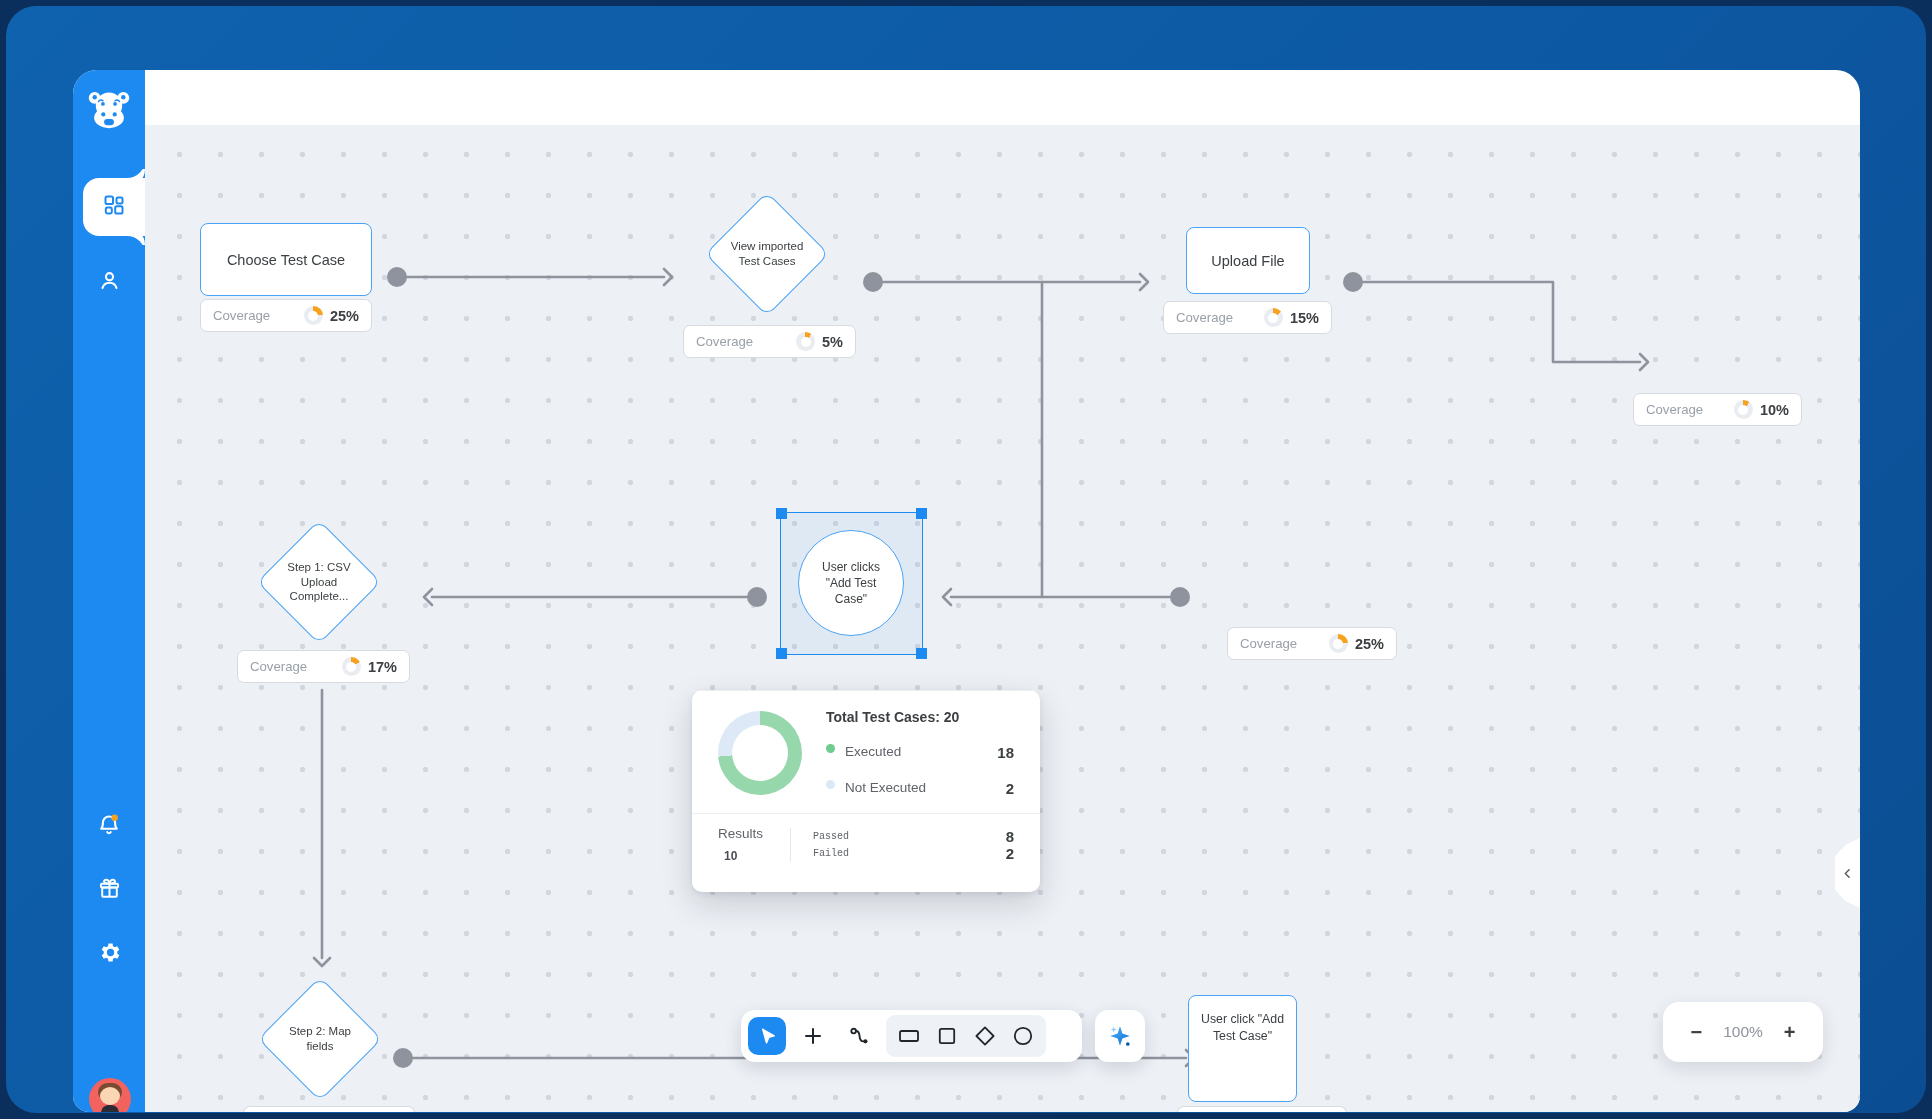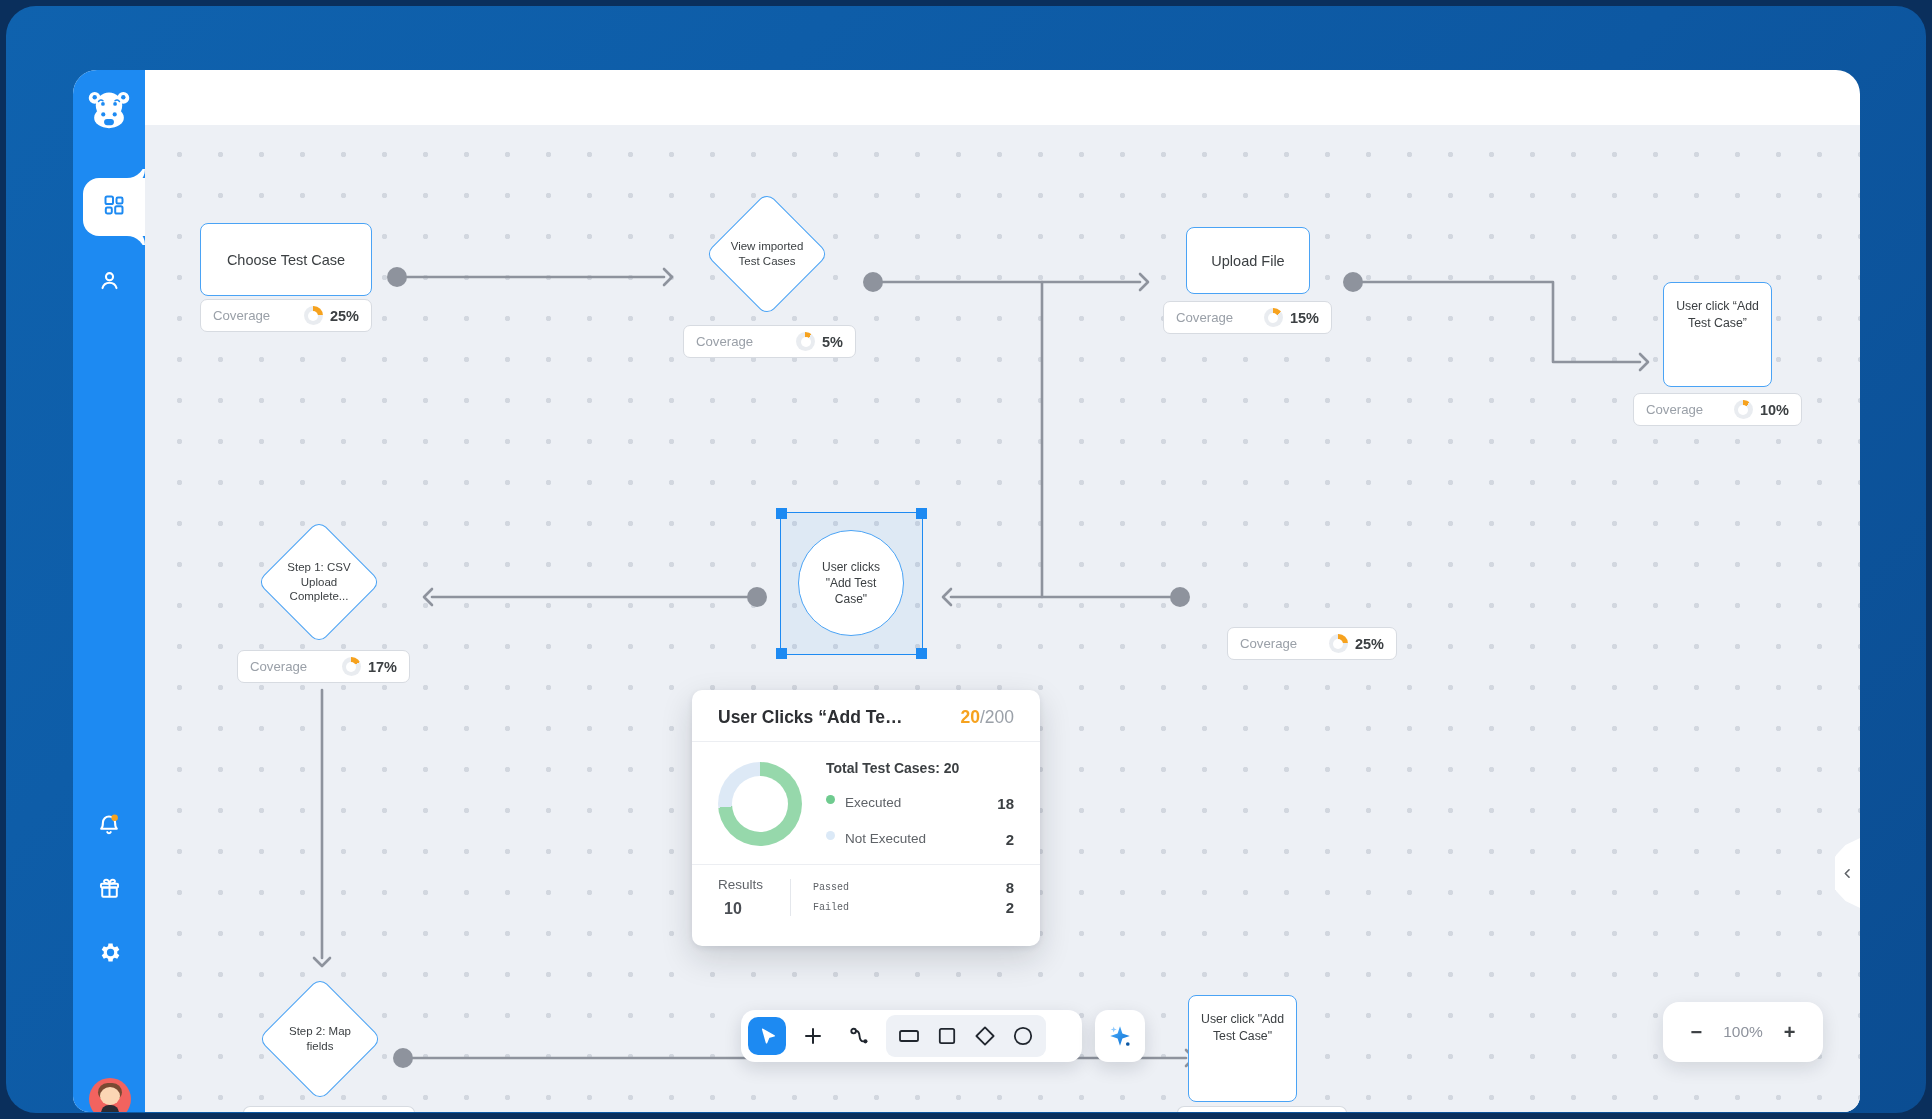--- a/index.html
+++ b/index.html
@@ -76,21 +76,21 @@
   .donut i{position:absolute;inset:14px;background:#fff;border-radius:50%;}
   .pp-midr{flex:1;}
   .pp-total{font-size:14px;font-weight:700;color:#3C4043;margin-bottom:12px;}
   .legend-row{display:flex;margin-top:19px;}
   .ldot{width:9px;height:9px;border-radius:50%;margin-right:10px;flex:none;}
   .llabel{font-size:13.5px;color:#5F6368;flex:1;}
   .lval{font-size:15px;font-weight:700;color:#3C4043;}
   .pp-bot{display:flex;padding:12px 26px 28px 26px;align-items:stretch;}
   .pp-res{width:64px;}
   .pp-res .rl{font-size:13.5px;color:#5F6368;}
-  .pp-res .rv{font-size:16px;font-weight:700;color:#4A4E54;margin-top:8px;margin-left:6px;}
+  .pp-res .rv{font-size:12px;font-weight:700;color:#4A4E54;margin-top:8px;margin-left:6px;}
   .pp-vdiv{width:1px;background:#E4E7EC;margin:2px 22px 2px 8px;}
   .pp-rows{flex:1;display:flex;flex-direction:column;justify-content:space-between;padding:2px 0;}
   .pp-row{display:flex;align-items:center;}
   .pp-row .llabel{font-size:10px;font-family:Liberation Mono, monospace;}
   
   .toolbar{position:absolute;height:52px;background:#fff;border-radius:14px;
            box-shadow:0 6px 18px rgba(16,24,40,.14);display:flex;align-items:center;padding:0 7px;box-sizing:border-box;}
   .tool{width:38px;height:38px;border-radius:10px;display:flex;align-items:center;justify-content:center;
         cursor:pointer;flex:none;}
   .tool.active{background:#1D8AF2;}
@@ -235,23 +235,20 @@
       <span class="lbl-main">Upload File</span>
     </div>
     <div class="badge-cov" style="left:1018px;top:176px;width:169px;">
       <span class="cl">Coverage</span>
       <span class="arc" style="background: conic-gradient(rgb(246, 162, 30) 54deg, rgb(233, 236, 240) 0deg);">
           <i></i>
         </span>
       <span class="pc">15%</span>
     </div>
 
-    <div class="node-rect" style="left:1518px;top:157px;width:109px;height:105px;align-items:flex-start;padding-top:15px;">
-      <span class="lbl-sm" style="width:92px;">User click “Add Test Case”</span>
-    </div>
     <div class="badge-cov" style="left:1488px;top:268px;width:169px;">
       <span class="cl">Coverage</span>
       <span class="arc" style="background: conic-gradient(rgb(246, 162, 30) 39.6deg, rgb(233, 236, 240) 0deg);">
           <i></i>
         </span>
       <span class="pc">10%</span>
     </div>
 
     <div class="diamond" style="left:130px;top:413px;"></div>
     <div class="dlabel" style="left:130px;top:413px;width:88px;height:88px;">Step 1: CSV Upload Complete...</div>
@@ -284,24 +281,20 @@
     <div class="diamond" style="left:131px;top:870px;"></div>
     <div class="dlabel" style="left:136px;top:870px;width:78px;height:88px;">Step 2: Map fields</div>
     <div class="stub" style="left:98px;top:981px;width:172px;"></div>
 
     <div class="node-rect" style="left:1043px;top:870px;width:109px;height:107px;align-items:flex-start;padding-top:15px;">
       <span class="lbl-sm" style="width:92px;">User click "Add Test Case"</span>
     </div>
     <div class="stub" style="left:1032px;top:981px;width:170px;"></div>
 
     <div class="popup" style="left:547px;top:565px;">
-      <div class="pp-head">
-        <span class="pp-title">User Clicks “Add Te…</span>
-        <span class="pp-count"><b>20</b><span>/200</span></span>
-      </div>
       <div class="pp-div"></div>
       <div class="pp-mid">
         <div class="donut" style="background: conic-gradient(rgb(150, 216, 171) 0deg, rgb(150, 216, 171) 265deg, rgb(221, 233, 246) 265deg, rgb(221, 233, 246) 360deg);">
             <i></i>
           </div>
         <div class="pp-midr">
           <div class="pp-total">Total Test Cases: 20</div>
           <div class="legend-row">
             <span class="ldot" style="background:#6FCB8F;"></span>
             <span class="llabel">Executed</span>

